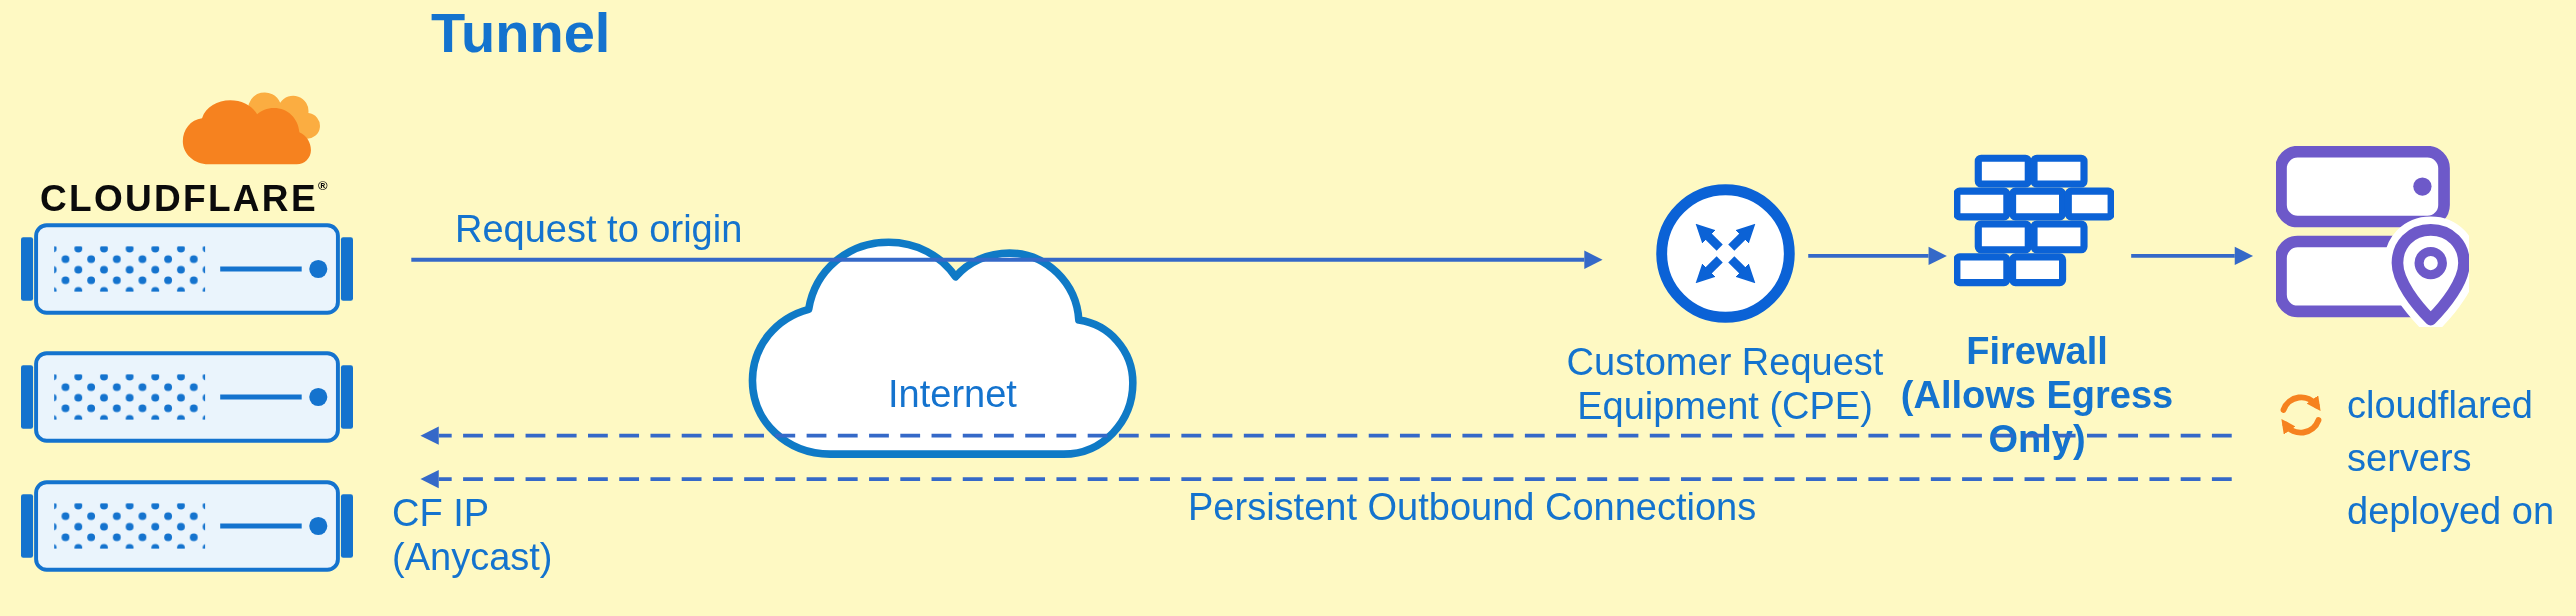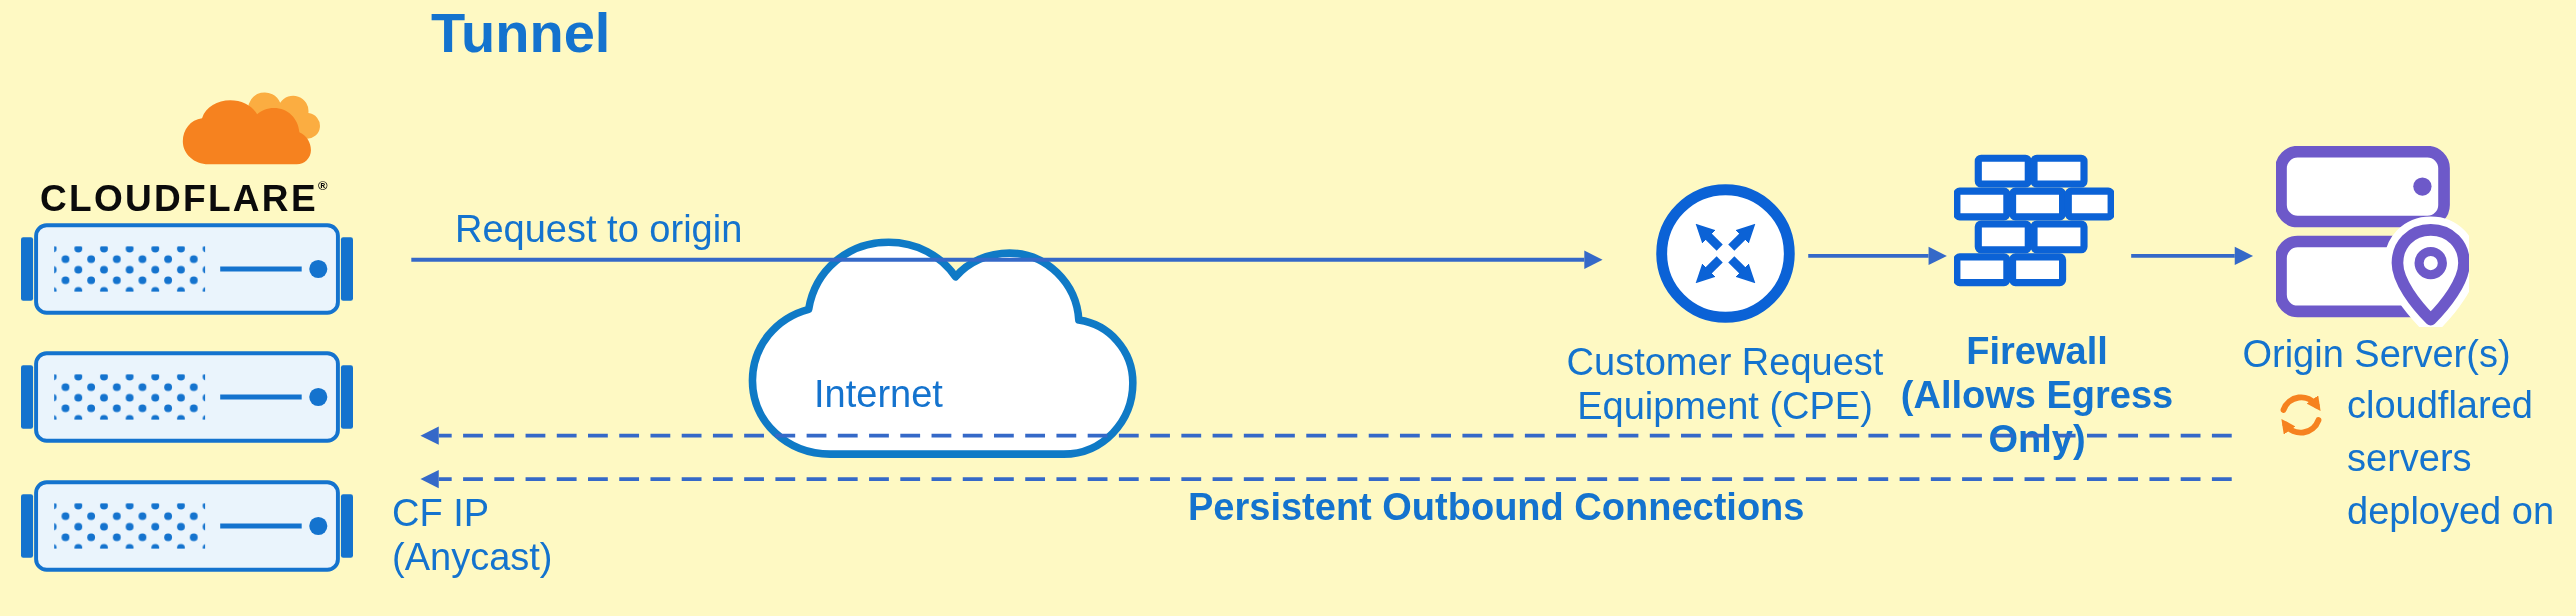--- a/index.html
+++ b/index.html
@@ -23,31 +23,31 @@
     font-size:37px; font-weight:700; letter-spacing:2.3px; color:#0b0b0b;
     white-space:nowrap;
   }
   #brand sup { font-size:13px; letter-spacing:0; vertical-align:21.3px; }
   .server { left:21.3px; width:332px; height:94px; }
   #server-1 { top:222px; } #server-2 { top:350px; } #server-3 { top:479px; }
   #logo-cloud { left:175px; top:90px; width:154px; height:84px; }
   #cfip-label { left:392px; top:491px; }
   #request-label { left:455px; top:207px; }
   #internet-cloud { left:707px; top:225px; width:454px; height:268px; z-index:1; }
-  #internet-label { left:764px; top:372px; width:229px; z-index:3; }
+  #internet-label { left:838px; top:372px; width:229px; z-index:3; }
   #connectors { left:0; top:0; z-index:4; pointer-events:none; }
   #cpe-icon { left:1653px; top:181px; width:145px; height:145px; z-index:6; }
   #cpe-label { left:1550px; top:340px; width:350px; }
   #firewall-icon { left:1954px; top:154px; width:160px; height:149px; z-index:6; }
   #firewall-label { left:1862px; top:329px; width:350px;font-weight:bold; }
   #origin-icon { left:2276px; top:146px; width:193px; height:181px; z-index:6; }
   #origin-label { left:2232px; top:332px; width:289px; }
   #sync-icon { left:2270px; top:384px; width:62px; height:62px; z-index:6; }
   #cloudflared-label { left:2347px; top:379px; line-height:53px; }
-  #persistent-label { left:1188px; top:485px;font-weight:bold; }
+  #persistent-label { left:1188px; top:485px; }
   svg { display:block; }
 </style>
 </head>
 <body>
 
 <div id="canvas">
 
   <svg style="position:absolute;width:0;height:0" aria-hidden="true">
     <defs>
       <pattern id="p-dots" width="17" height="14" patternUnits="userSpaceOnUse">
@@ -176,21 +176,20 @@
       <rect x="3" y="3" width="98" height="42" rx="10" fill="#ffffff" stroke="#6D59C9" stroke-width="7"></rect>
       <circle cx="88" cy="24" r="5.5" fill="#6D59C9"></circle>
       <rect x="3" y="57" width="98" height="42" rx="10" fill="#ffffff" stroke="#6D59C9" stroke-width="7"></rect>
       <g>
         <path d="M93 50 C81 50 73 59 73 70 C73 81 84 95 93 104 C102 95 113 81 113 70 C113 59 105 50 93 50 Z" fill="#ffffff" stroke="#ffffff" stroke-width="16" stroke-linejoin="round"></path>
         <path d="M93 50 C81 50 73 59 73 70 C73 81 84 95 93 104 C102 95 113 81 113 70 C113 59 105 50 93 50 Z" fill="#ffffff" stroke="#6D59C9" stroke-width="7" stroke-linejoin="round"></path>
         <circle cx="93" cy="70" r="7" fill="#ffffff" stroke="#6D59C9" stroke-width="5.5"></circle>
       </g>
     </svg>
   </div>
-  <div class="abs lbl center" id="origin-label">Origin Server(s)</div>
 
   <div class="abs" id="sync-icon">
     <svg viewBox="0 0 48 48" width="62" height="62" aria-hidden="true">
       <path d="M10.5 20 A14.5 14.5 0 0 1 36 16.5" fill="none" stroke="#F6821F" stroke-width="4.6" stroke-linecap="round" marker-end="url(#m-orange)"></path>
       <path d="M37.5 28 A14.5 14.5 0 0 1 12 31.5" fill="none" stroke="#F6821F" stroke-width="4.6" stroke-linecap="round" marker-end="url(#m-orange)"></path>
     </svg>
   </div>
   <div class="abs lbl" id="cloudflared-label">
     <div>cloudflared</div>
     <div>servers</div>

